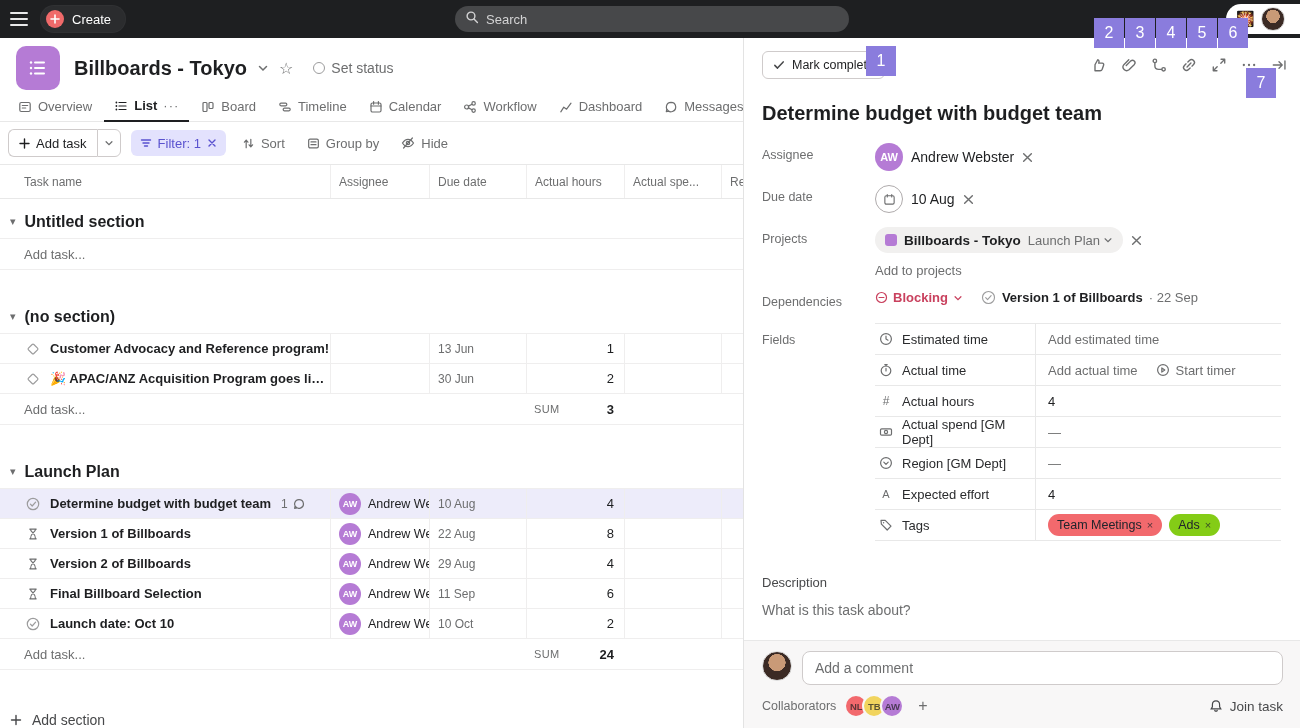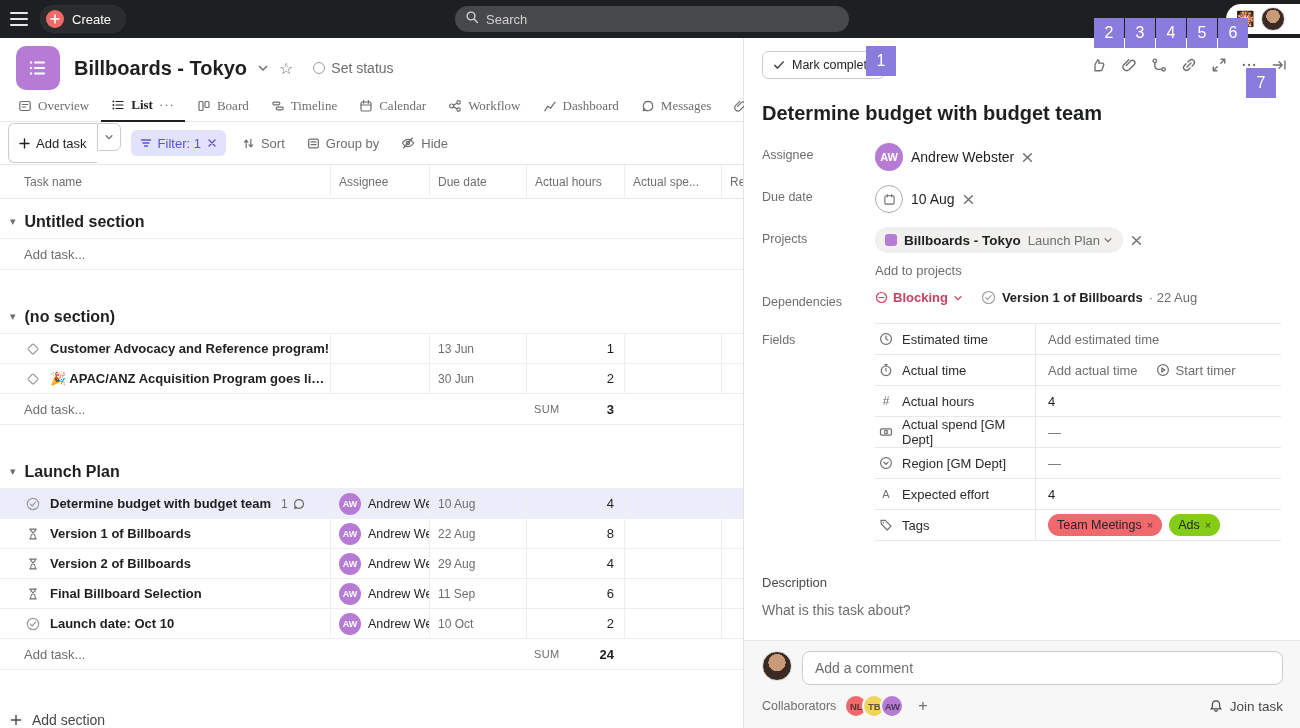--- a/index.html
+++ b/index.html
@@ -29,31 +29,31 @@
   .proj-header { display:flex; align-items:center; padding:8px 16px 4px; gap:14px; }
   .proj-icon { width:44px; height:44px; border-radius:10px; background:#b57bd5; display:flex; align-items:center; justify-content:center; }
   .proj-title-wrap { display:flex; align-items:center; gap:10px; }
   .proj-title { font-size:20px; font-weight:700; }
   .ghost-ic { color:#6d6e6f; display:flex; align-items:center; cursor:pointer; }
   .star { font-size:16px; color:#6d6e6f; cursor:pointer; }
   .set-status { display:flex; align-items:center; gap:6px; color:#6d6e6f; font-size:14px; margin-left:10px; cursor:pointer; }
   .status-circle { width:12px; height:12px; border:1px solid #9c9c9d; border-radius:50%; }
 
   
-  .tabs { display:flex; align-items:flex-end; gap:2px; padding:0 8px; border-bottom:1px solid #e8e8e8; height:28px;font-family:Liberation Serif, serif; }
+  .tabs { display:flex; align-items:flex-end; gap:2px; padding:0 8px; border-bottom:1px solid #e8e8e8; height:28px; }
   .tab { display:flex; align-items:center; gap:6px; padding:0 10px 7px; font-size:13px; color:#6d6e6f; cursor:pointer; white-space:nowrap; }
   .tab svg { flex:0 0 auto; }
   .tab.active { color:#1e1f21; font-weight:600; border-bottom:2px solid #1e1f21; margin-bottom:-1px; }
   .tab .more-dots { letter-spacing:1px; color:#6d6e6f; font-weight:400; }
   .tab-add { padding:0 8px 7px; color:#6d6e6f; cursor:pointer; }
 
   
   .toolbar { display:flex; align-items:center; height:42px; padding:0 8px; gap:10px; }
   .addtask-group { display:flex; }
-  .addtask-btn { display:flex; align-items:center; gap:6px; border:1px solid #cfcbcb; border-right:none; border-radius:6px 0 0 6px; height:40px; padding:0 10px; font-size:13px; cursor:pointer; }
+  .addtask-btn { display:flex; align-items:center; gap:6px; border:1px solid #cfcbcb; border-right:none; border-radius:6px 0 0 6px; height:28px; padding:0 10px; font-size:13px; cursor:pointer; }
   .addtask-caret { border:1px solid #cfcbcb; border-radius:0 6px 6px 0; width:24px; height:28px; display:flex; align-items:center; justify-content:center; color:#6d6e6f; cursor:pointer; }
   .filter-pill { display:flex; align-items:center; gap:6px; background:#e3e2fd; color:#5a52cf; border-radius:6px; height:26px; padding:12px 9px; font-size:13px; cursor:pointer; }
   .tool-item { display:flex; align-items:center; gap:6px; color:#6d6e6f; font-size:13px; padding:0 6px; cursor:pointer; }
 
   
   .thead { display:flex; height:35px; border-top:1px solid #e8e8e8; border-bottom:1px solid #e8e8e8; align-items:center; font-size:12px; color:#6d6e6f; flex:0 0 35px; }
   .tbody { flex:1; overflow:hidden; }
   .col-task { flex:1; padding-left:24px; min-width:0; }
   .col-assignee { width:99px; padding-left:8px; }
   .col-due { width:97px; padding-left:8px; }
@@ -650,21 +650,21 @@
               <svg width="10" height="10" viewBox="0 0 12 12" fill="none" stroke="#c9415e" stroke-width="1.5" stroke-linecap="round">
                   <path d="M2.5 4.5L6 8l3.5-3.5"></path>
                 </svg>
             </span>
             <span class="dep-task">
               <svg width="15" height="15" viewBox="0 0 16 16" fill="none" stroke="#9c9c9d" stroke-width="1.2">
                   <circle cx="8" cy="8" r="6.4"></circle>
                   <path d="M5 8.2l2 2 3.8-4.2" stroke-linecap="round" stroke-linejoin="round"></path>
                 </svg>
               <span class="nm">Version 1 of Billboards</span>
-              <span class="dep-date">· 22 Aug</span>
+              <span class="dep-date">· 22 Sep</span>
             </span>
           </div>
         </div>
 
         <div class="fields-wrap">
           <div class="meta-label" style="padding-top:10px;">Fields</div>
           <div class="fields-table" style="margin-left:0; flex:1;" id="fields-table">
               <div class="frow">
                 <div class="fname">
                   <span class="fic">

